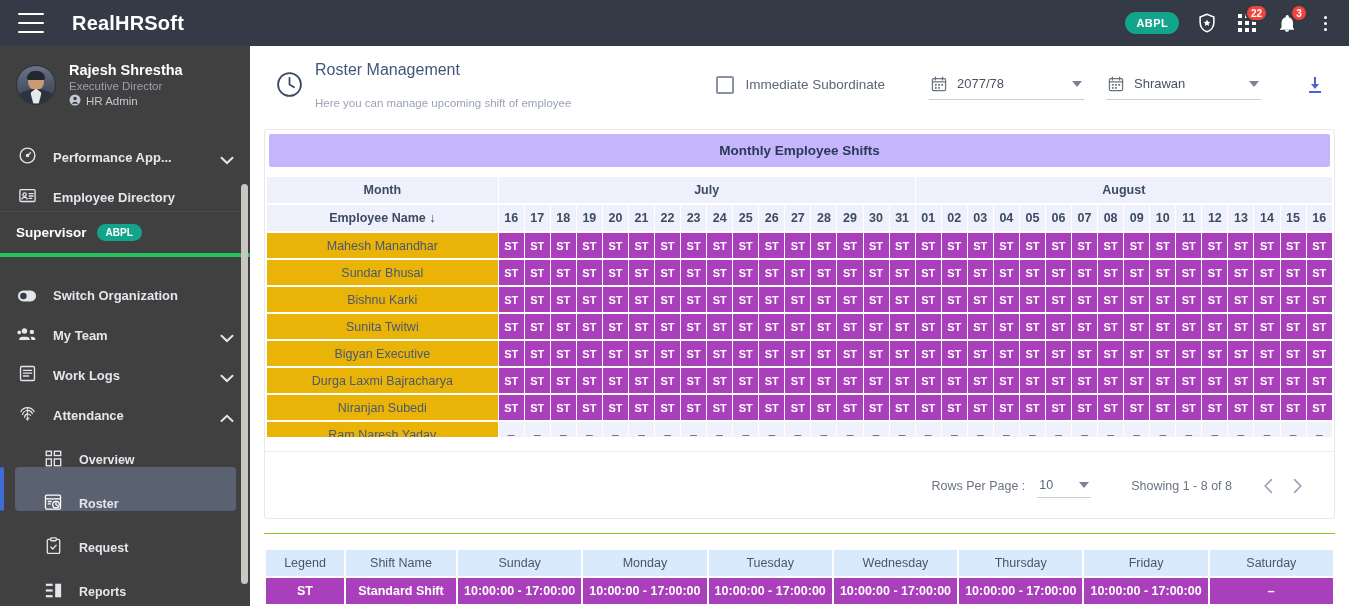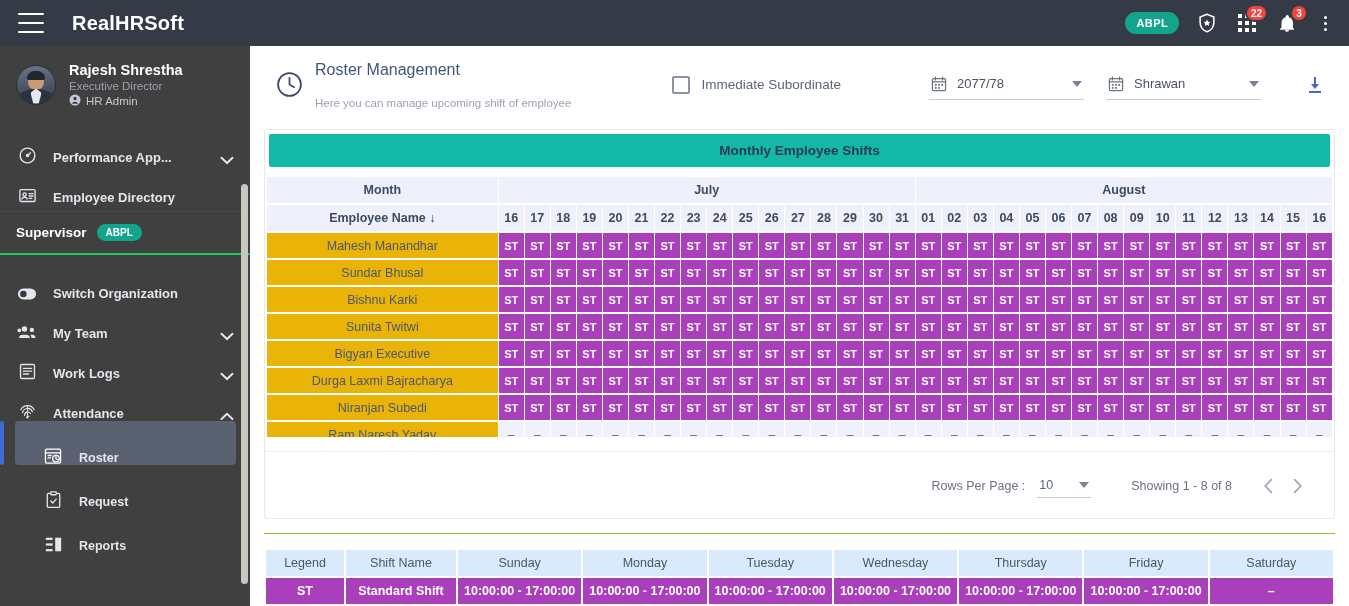--- a/index.html
+++ b/index.html
@@ -76,21 +76,21 @@
     padding: 0 16px; height: 40px;
     color:#e3e6ec; font-size:13px; font-weight:700; cursor:pointer;
     position: relative;
   }
   .sb-item .ic { width:22px; display:flex; align-items:center; justify-content:center; flex-shrink:0; }
   .sb-item .lbl { flex:1; white-space:nowrap; overflow:hidden; text-overflow:ellipsis; }
   .sb-item .chev { margin-left:auto; display:flex; }
   .sb-section {
     display:flex; align-items:center; gap:10px; padding: 12px 16px;
     font-size:13.5px; font-weight:700; color:#ffffff;
-    border-top:1px solid #434a57; border-bottom:2px solid #22c55e;
+    border-top:1px solid #434a57; border-bottom:4px solid #22c55e;
   }
   .sb-section .pill { background:#12a58c; color:#fff; font-size:10px; font-weight:700; border-radius:10px; padding:3px 9px; }
   .sb-sub { padding-left: 42px; font-size:12.5px; font-weight:700; height:44px; }
   .sb-sub.active {
     background:#5a6170; border-radius:4px; margin: 0 14px 0 15px;
     padding-left: 27px; width: calc(100% - 29px);
   }
   .sb-sub.active::before {
     content:""; position:absolute; left:-15px; top:0; bottom:0; width:4px; background:#3f6ad8; border-radius:2px;
   }
@@ -102,42 +102,42 @@
   
   .main { flex:1; min-width:0; background:#ffffff; display:flex; flex-direction:column; overflow:hidden; }
 
   .page-head {
     display:flex; align-items:center; padding: 14px 24px 12px 26px; gap: 0;
   }
   .ph-icon { color:#3b4a63; margin-right:12px; display:flex; }
   .ph-text .t { font-size:16px; color:#41557a; font-weight:400; line-height:1.2; }
   .ph-text .s { font-size:11.5px; color:#9aa3b2; margin-top:18px; }
   .ph-tools { margin-left:auto; display:flex; align-items:center; gap:0; }
-  .chk-wrap { display:flex; align-items:center; gap:11px; cursor:pointer; margin-right:88px;}
+  .chk-wrap { display:flex; align-items:center; gap:11px; cursor:pointer; margin-right:44px;}
   .chkbox { width:18px; height:18px; border:2px solid #8a93a3; border-radius:2px; background:#fff; }
   .chk-lbl { font-size:13.5px; color:#5b6677; }
   .sel {
     display:flex; align-items:center; gap:10px; width:155px;
     border-bottom:1px solid #c9cdd6; padding: 6px 2px 7px 2px; cursor:pointer;
     margin-right: 22px;
   }
   .sel .cal { color:#6b7382; display:flex; }
   .sel .val { font-size:13px; color:#4a5362; flex:1; }
   .caret { width:0; height:0; border-left:5px solid transparent; border-right:5px solid transparent; border-top:6px solid #7b8393; }
   .dl-btn { color:#4a63d8; cursor:pointer; display:flex; margin-left:22px; }
 
   
   .card {
     margin: 8px 14px 0 14px;
     border:1px solid #e7e9ef;
     border-radius:3px; overflow:hidden;
     display:flex; flex-direction:column;
   }
   .banner {
-    background:#14b8a6; color:#2a3a55; text-align:center;
+    background:#c4b5fd; color:#2a3a55; text-align:center;
     font-size:13.5px; font-weight:700; padding:9px 0; margin: 4px 4px 0 4px; border-radius:2px;
   }
   .tbl-wrap { padding: 8px 1px 0 1px; overflow:hidden; }
   table.roster { border-collapse:separate; border-spacing:1px 2px; width:100%; table-layout:fixed; }
   table.roster th, table.roster td { padding:0; }
   .c-name { width:230px; }
   .c-day { width:25px; }
 
   .h-month, .h-name, .h-day {
     background:#eef1fb; color:#3d4a63; font-size:12.5px; font-weight:700;
@@ -335,20 +335,31 @@
           </svg>
         </span>
         <span class="lbl">Attendance</span>
         <span class="chev">
           <svg width="14" height="9" viewBox="0 0 14 9" fill="none" stroke="#e3e6ec" stroke-width="2" stroke-linecap="round">
               <path d="M1.5 7 7 1.8 12.5 7"></path>
             </svg>
         </span>
       </div>
 
+      <div class="sb-item sb-sub">
+        <span class="ic">
+          <svg width="17" height="17" viewBox="0 0 20 20" fill="none" stroke="#e3e6ec" stroke-width="1.6">
+              <rect x="1.5" y="1.5" width="6" height="5"></rect>
+              <rect x="11" y="1.5" width="7.5" height="5"></rect>
+              <rect x="1.5" y="10.5" width="6" height="8"></rect>
+              <rect x="11" y="10.5" width="7.5" height="8"></rect>
+            </svg>
+        </span>
+        <span class="lbl">Overview</span>
+      </div>
 
       <div class="sb-item sb-sub active">
         <span class="ic">
           <svg width="18" height="18" viewBox="0 0 22 22" fill="none" stroke="#ffffff" stroke-width="1.6">
               <rect x="1.8" y="2.6" width="18.4" height="17" rx="1.5"></rect>
               <path d="M1.8 7.2h18.4"></path>
               <circle cx="14.6" cy="14.2" r="4" fill="#5a6170"></circle>
               <path d="M14.6 11.9v2.4l1.7 1" stroke-linecap="round"></path>
               <path d="M5.2 10.4h3.6M5.2 13.4h2.6" stroke-linecap="round"></path>
             </svg>

